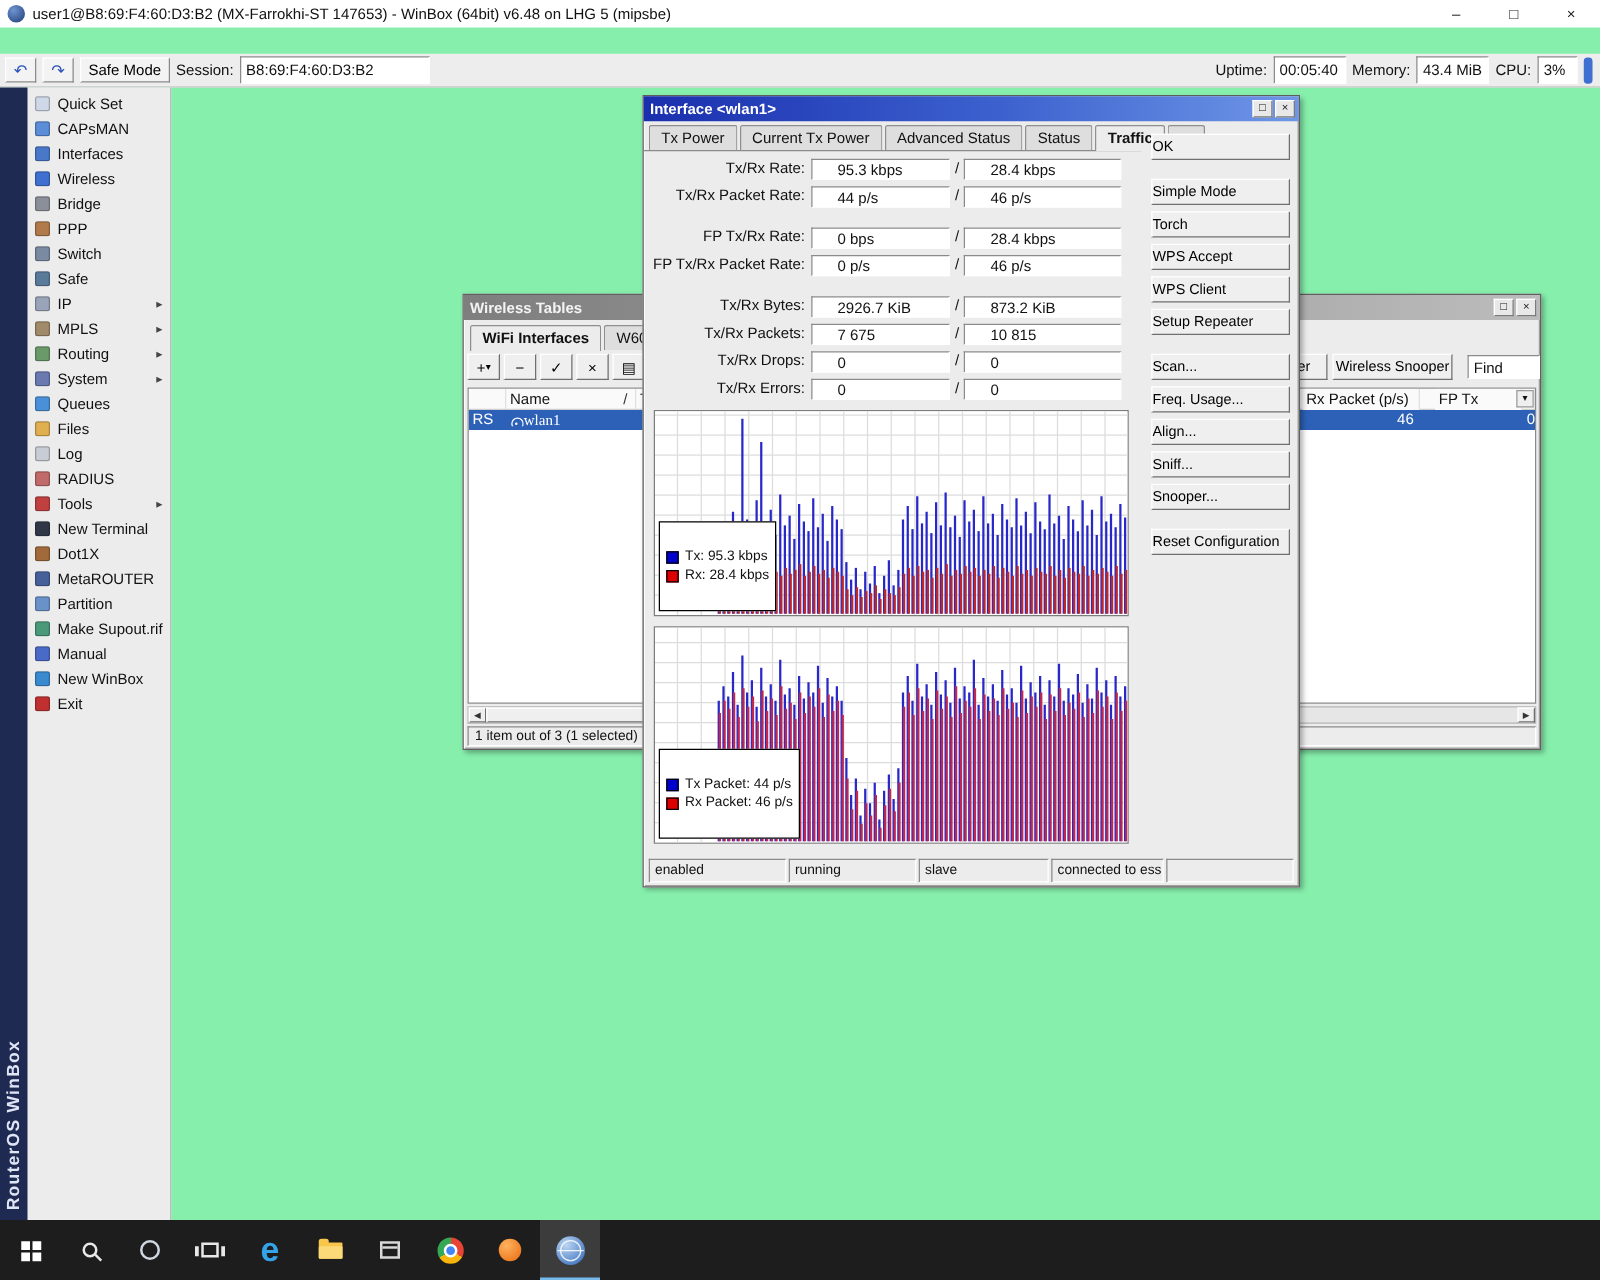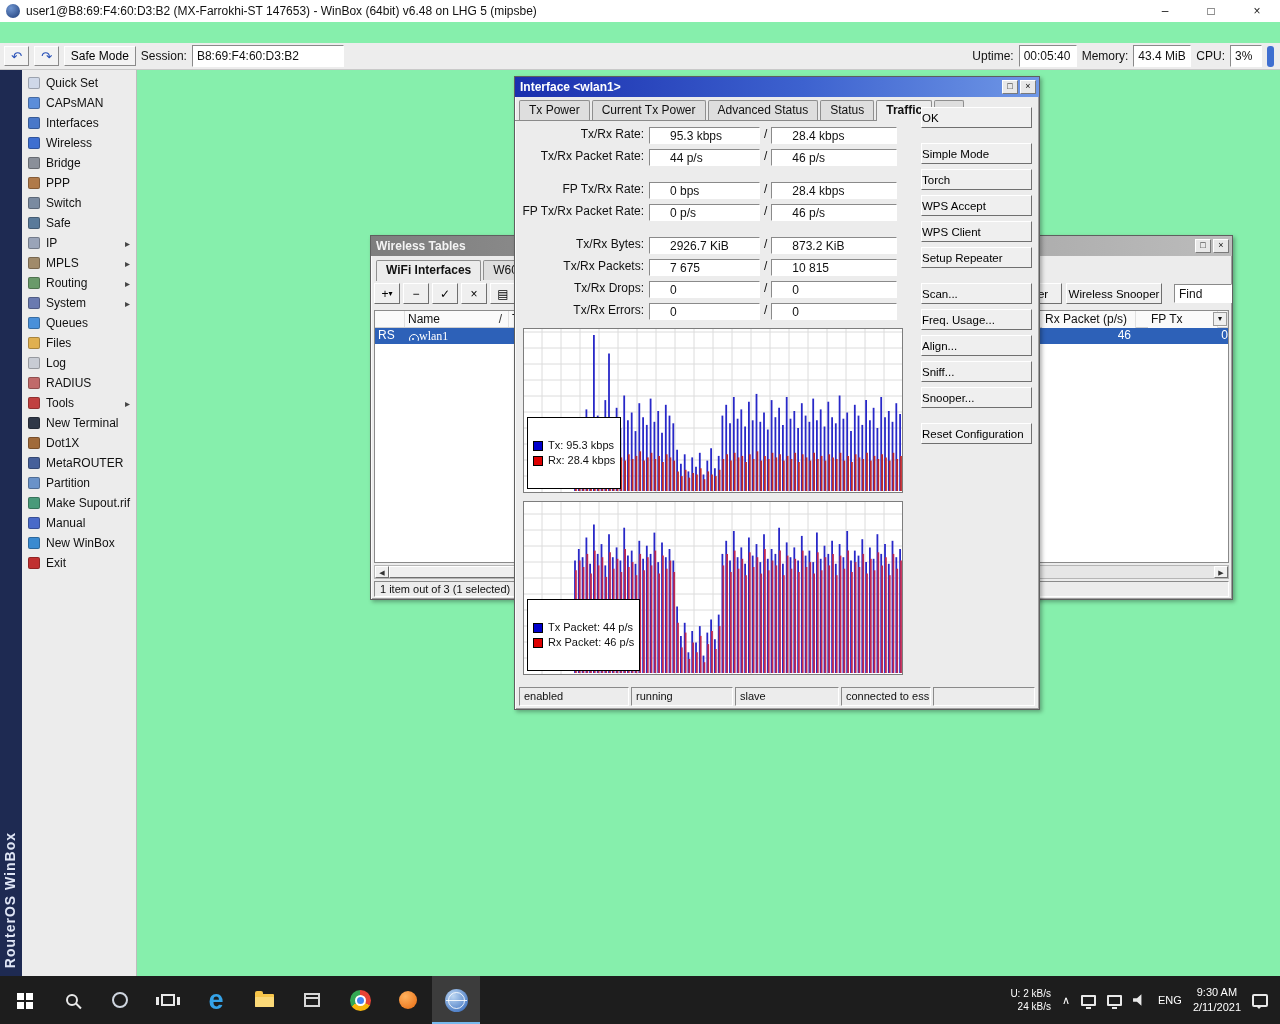--- a/index.html
+++ b/index.html
@@ -893,31 +893,15 @@
         <div class="tb-slot">
           <div class="ic-chrome"></div>
         </div>
         <div class="tb-slot">
           <div class="ic-orange"></div>
         </div>
         <div class="tb-slot active">
           <div class="ic-winbox"></div>
         </div>
       </div>
-    <div class="tray">
-      <div class="netspeed">
-        <div><span>U:</span> <span>2 kB/s</span></div>
-        <div>24 kB/s</div>
-      </div>
-      <span class="tray-chev">∧</span>
-      <div class="ic-monitor"></div>
-      <div class="ic-monitor"></div>
-      <div class="ic-speaker"></div>
-      <span class="lang">ENG</span>
-      <div class="clock">
-        <div>9:30 AM</div>
-        <div>2/11/2021</div>
-      </div>
-      <div class="ic-chat"></div>
-    </div>
   </div>
 
 </div>
 
 </body></html>

